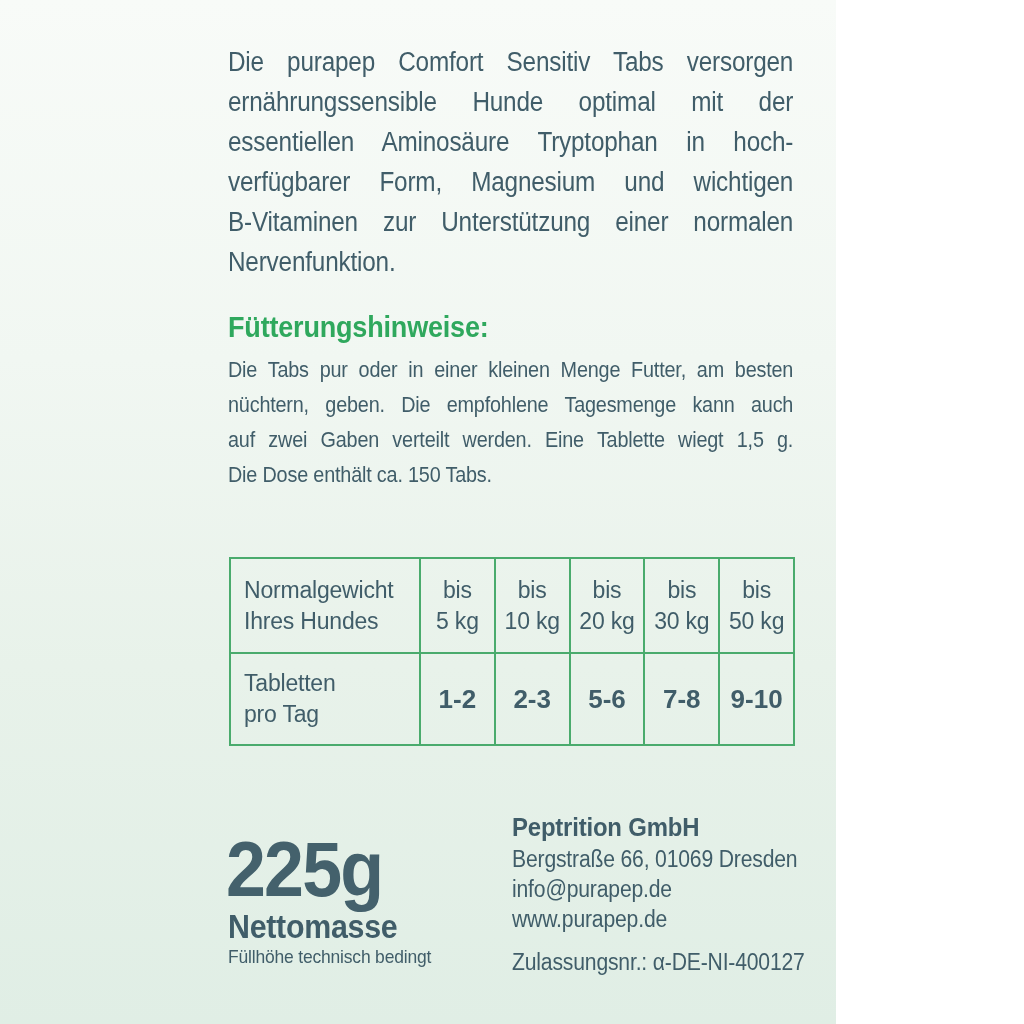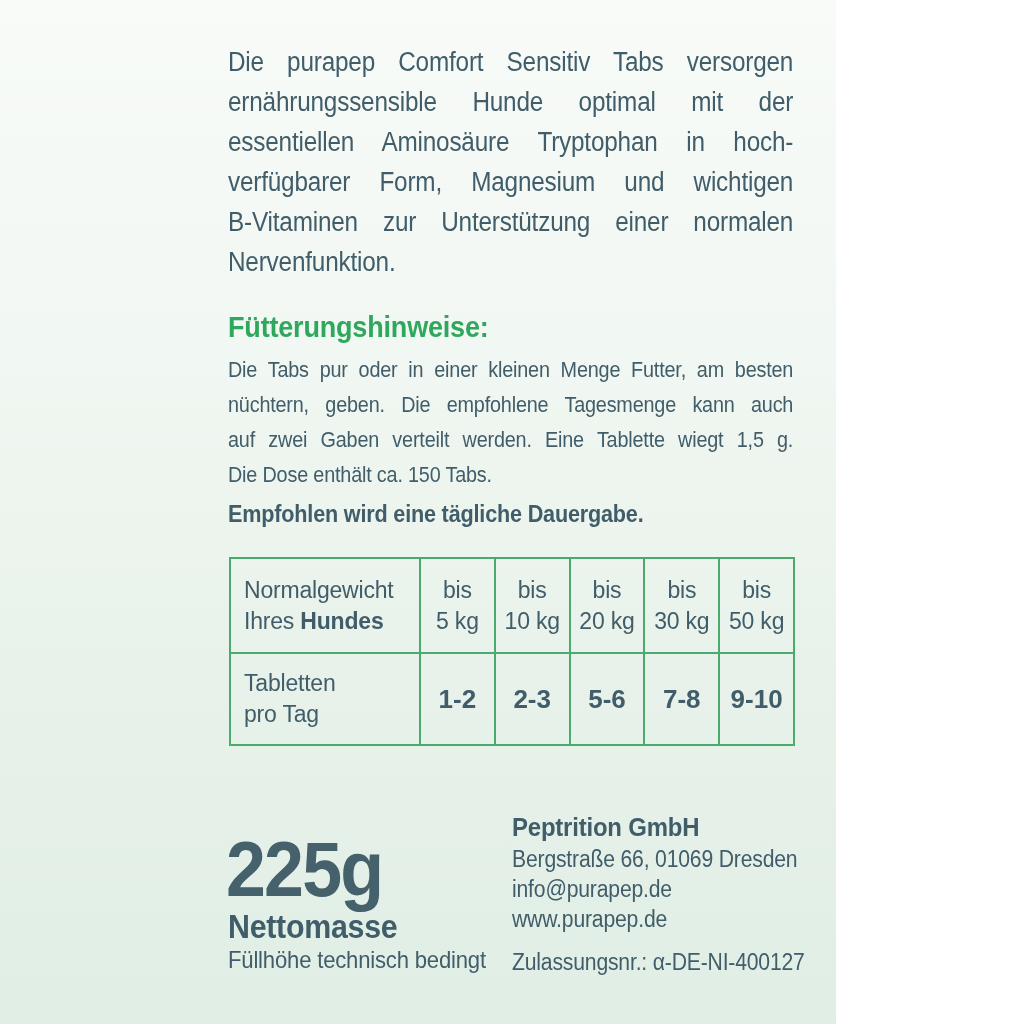--- a/index.html
+++ b/index.html
@@ -42,26 +42,26 @@
   table.dosage-tbl td{
     border:2px solid #4aab6d;
     vertical-align:middle;
     color:#405d69;
   }
   td.c0{width:174px;text-align:left;padding-left:13px;}
   td.cw{text-align:center;}
   .hdr-row td{height:91px;}
   .dose-row td{height:88px;}
   .hcell{font-size:23px;line-height:31px;letter-spacing:-0.2px;}
-  .hcell b{font-weight:bold;}
+  .hcell b{font-weight:normal;}
   .dose{font-size:26px;font-weight:bold;letter-spacing:0px;}
   
   .net-value{left:226px;top:830px;font-size:78px;font-weight:bold;line-height:1;letter-spacing:-2px;color:#44616c;}
   .net-label{left:228px;top:908px;font-size:33px;font-weight:bold;letter-spacing:-0.3px;}
-  .net-note{left:228px;top:946px;font-size:24px;letter-spacing:-0.2px;}
+  .net-note{left:228px;top:946px;font-size:19px;letter-spacing:-0.2px;}
   .cxs{transform:scaleX(0.92);transform-origin:left top;display:inline-block;white-space:nowrap;}
   
   .company{left:512px;top:810px;}
   .co-name{font-size:26px;font-weight:bold;line-height:34px;letter-spacing:-0.2px;}
   .co-line{font-size:23px;line-height:30px;letter-spacing:-0.2px;}
   .co-approval{font-size:23px;line-height:30px;margin-top:13px;letter-spacing:-0.2px;}
 </style>
 </head>
 <body>
 
@@ -84,23 +84,20 @@
 
   <div class="abs feed-body">
     <div class="cx">
       <div class="jline">Die Tabs pur oder in einer kleinen Menge Futter, am besten</div>
       <div class="jline">nüchtern, geben. Die empfohlene Tagesmenge kann auch</div>
       <div class="jline">auf zwei Gaben verteilt werden. Eine Tablette wiegt 1,5 g.</div>
       <div class="jline last">Die Dose enthält ca. 150 Tabs.</div>
     </div>
   </div>
 
-  <div class="abs feed-note">
-    <div class="cx">Empfohlen wird eine tägliche Dauergabe.</div>
-  </div>
 
   <div class="abs dosage">
     <table class="dosage-tbl">
       <tbody>
           <tr class="hdr-row">
         <td class="c0">
           <div class="hcell">
             <div>Normalgewicht</div>
             <div><span>Ihres </span><b>Hundes</b></div>
           </div>

